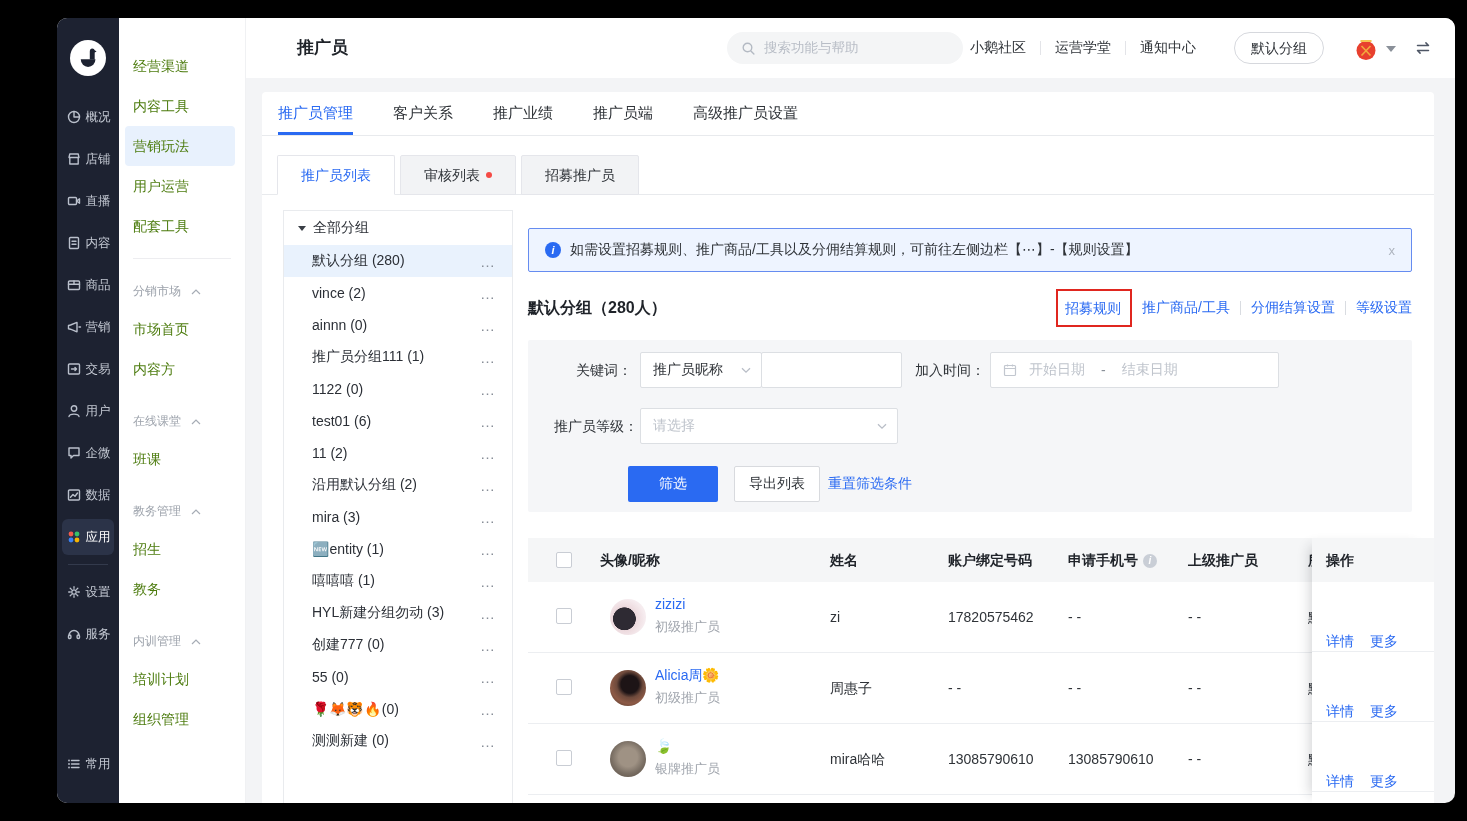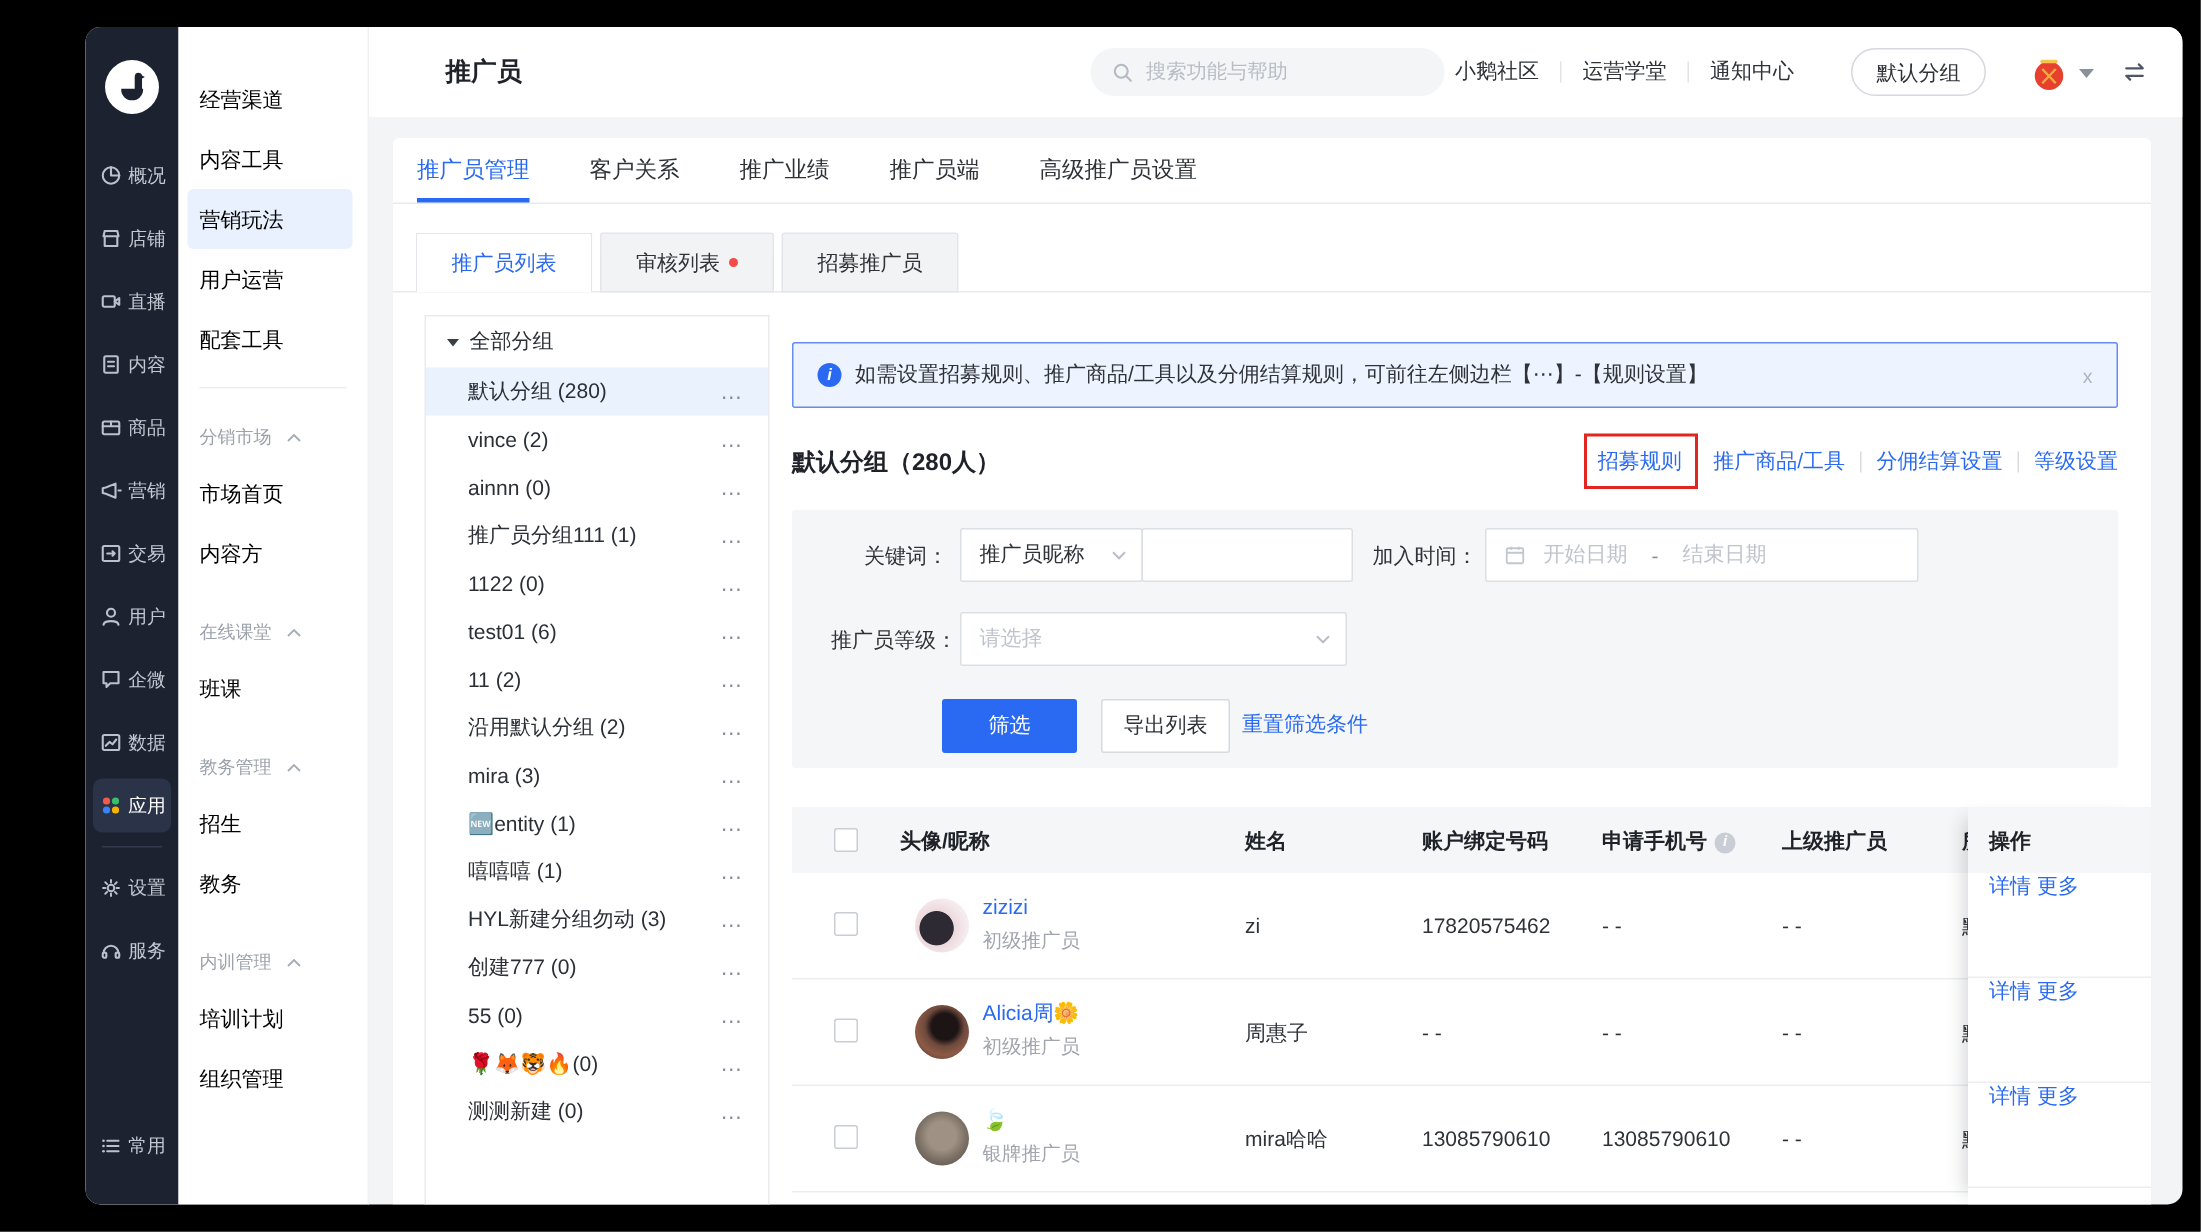--- a/index.html
+++ b/index.html
@@ -15,21 +15,21 @@
   .ditem .dicon{width:16px;height:16px;display:inline-flex;}
   .ditem.active{color:#fff;}
   .ditem.active::before{content:"";position:absolute;left:5px;right:5px;top:3px;bottom:3px;
     background:#2b3348;border-radius:6px;}
   .ditem>*{position:relative;}
   .ddivider{height:1px;background:#333a4c;margin:6px 11px;}
   #dfooter{position:absolute;bottom:18px;left:0;width:62px;}
   
   #light-sb{position:absolute;left:62px;top:0;width:127px;height:100%;background:#fff;
     border-right:1px solid #f0f1f3;box-sizing:border-box;padding-top:28px;}
-  .litem{height:40px;line-height:40px;padding-left:14px;font-size:14px;color:#000000;cursor:pointer;}
+  .litem{height:40px;line-height:40px;padding-left:14px;font-size:14px;color:#4d7c0f;cursor:pointer;}
   .litem.active{background:#e8f1fd;border-radius:4px;margin:0 10px 0 6px;padding-left:8px;}
   .ldivider{height:1px;background:#ededf0;margin:12px 14px;}
   .lsec{height:36px;display:flex;align-items:center;gap:10px;padding-left:14px;margin-top:14px;
     font-size:12px;color:#9ca2ab;}
   .lsec svg{margin-top:1px;}
   
   #main{position:absolute;left:189px;top:0;width:1209px;height:100%;}
   #topbar{position:absolute;left:0;top:0;width:100%;height:60px;background:#fff;}
   #page-title{position:absolute;left:51px;top:0;line-height:60px;font-size:17px;font-weight:bold;color:#1f2329;}
   #searchbox{position:absolute;left:481px;top:14px;width:236px;height:32px;background:#f4f5f6;
@@ -119,21 +119,21 @@
   .nick{position:absolute;left:127px;top:14px;font-size:14px;color:#2a6af2;cursor:pointer;white-space:nowrap;}
   .lvl{position:absolute;left:127px;top:36px;font-size:13px;color:#a0a5ad;white-space:nowrap;}
   .hinfo{display:inline-flex;width:14px;height:14px;border-radius:50%;background:#c9ced6;color:#fff;
     font-size:10px;font-weight:bold;align-items:center;justify-content:center;vertical-align:1px;
     margin-left:5px;font-style:italic;}
   
   #fixed-col{position:absolute;left:1050px;top:446px;width:122px;height:265px;background:#fff;
     box-shadow:-10px 0 12px -8px rgba(30,35,44,.20);}
   #fixed-head{height:44px;background:#f5f6f7;line-height:44px;padding-left:14px;font-size:14px;
     font-weight:bold;color:#1f2329;}
-  .frow{height:70px;border-bottom:1px solid #eceef1;display:flex;align-items:flex-start;gap:4px;
+  .frow{height:70px;border-bottom:1px solid #eceef1;display:flex;align-items:flex-end;gap:16px;
     padding-left:14px;box-sizing:border-box;}
   .frow span{font-size:14px;color:#2a6af2;cursor:pointer;}
   svg{display:block;}
 </style>
 </head>
 <body>
 
 <div id="window">
 
   <div id="dark-sb">

